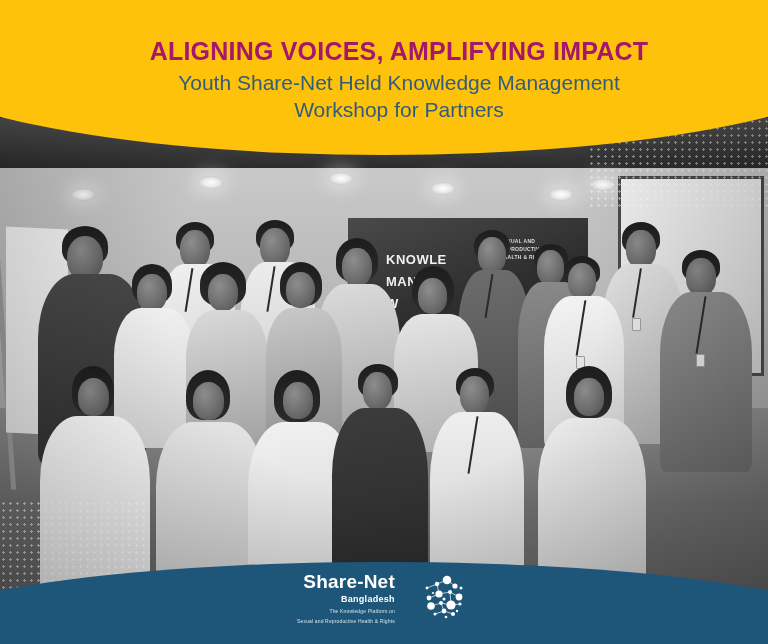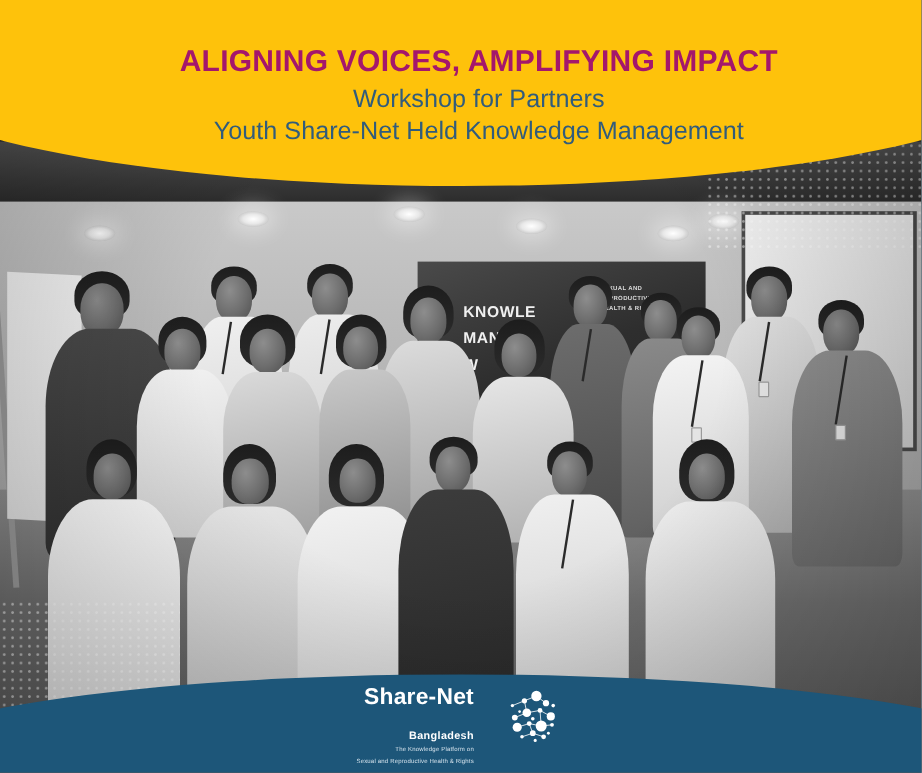--- a/index.html
+++ b/index.html
@@ -157,21 +157,21 @@
   .logo {
     display:flex; align-items:flex-start; gap:22px;
   }
   .logo-text { text-align:right; padding-top:2px; }
   .logo-share {
     color:#ffffff; font-size:19px; font-weight:bold; line-height:21px;
     letter-spacing:.2px;
   }
   .logo-bd {
     color:#ffffff; font-size:9px; font-weight:bold; line-height:12px;
-    letter-spacing:.3px; margin-top:15px;
+    letter-spacing:.3px; margin-top:1px;
   }
   .logo-tag {
     color:#d4e2ec; font-size:5px; line-height:7px; letter-spacing:.15px;
     margin-top:3px;
   }
   .logo-mark { margin-top:1px; }
 </style>
 </head>
 <body>
 
@@ -312,22 +312,22 @@
 
     <div class="dots-l"></div>
     <div class="dots-r"></div>
     <div class="vignette"></div>
   </div>
 
   <div class="header-band"></div>
   <div class="header-inner">
     <div class="headline">ALIGNING VOICES, AMPLIFYING IMPACT</div>
     <div class="subtitle">
+      <div>Youth Share-Net Held Knowledge Management</div>
       <div>Workshop for Partners</div>
-      <div>Youth Share-Net Held Knowledge Management</div>
     </div>
   </div>
 
   <div class="footer-band"></div>
   <div class="footer-inner">
     <div class="logo">
       <div class="logo-text">
         <div class="logo-share">Share-Net</div>
         <div class="logo-bd">Bangladesh</div>
         <div class="logo-tag">The Knowledge Platform on</div>

